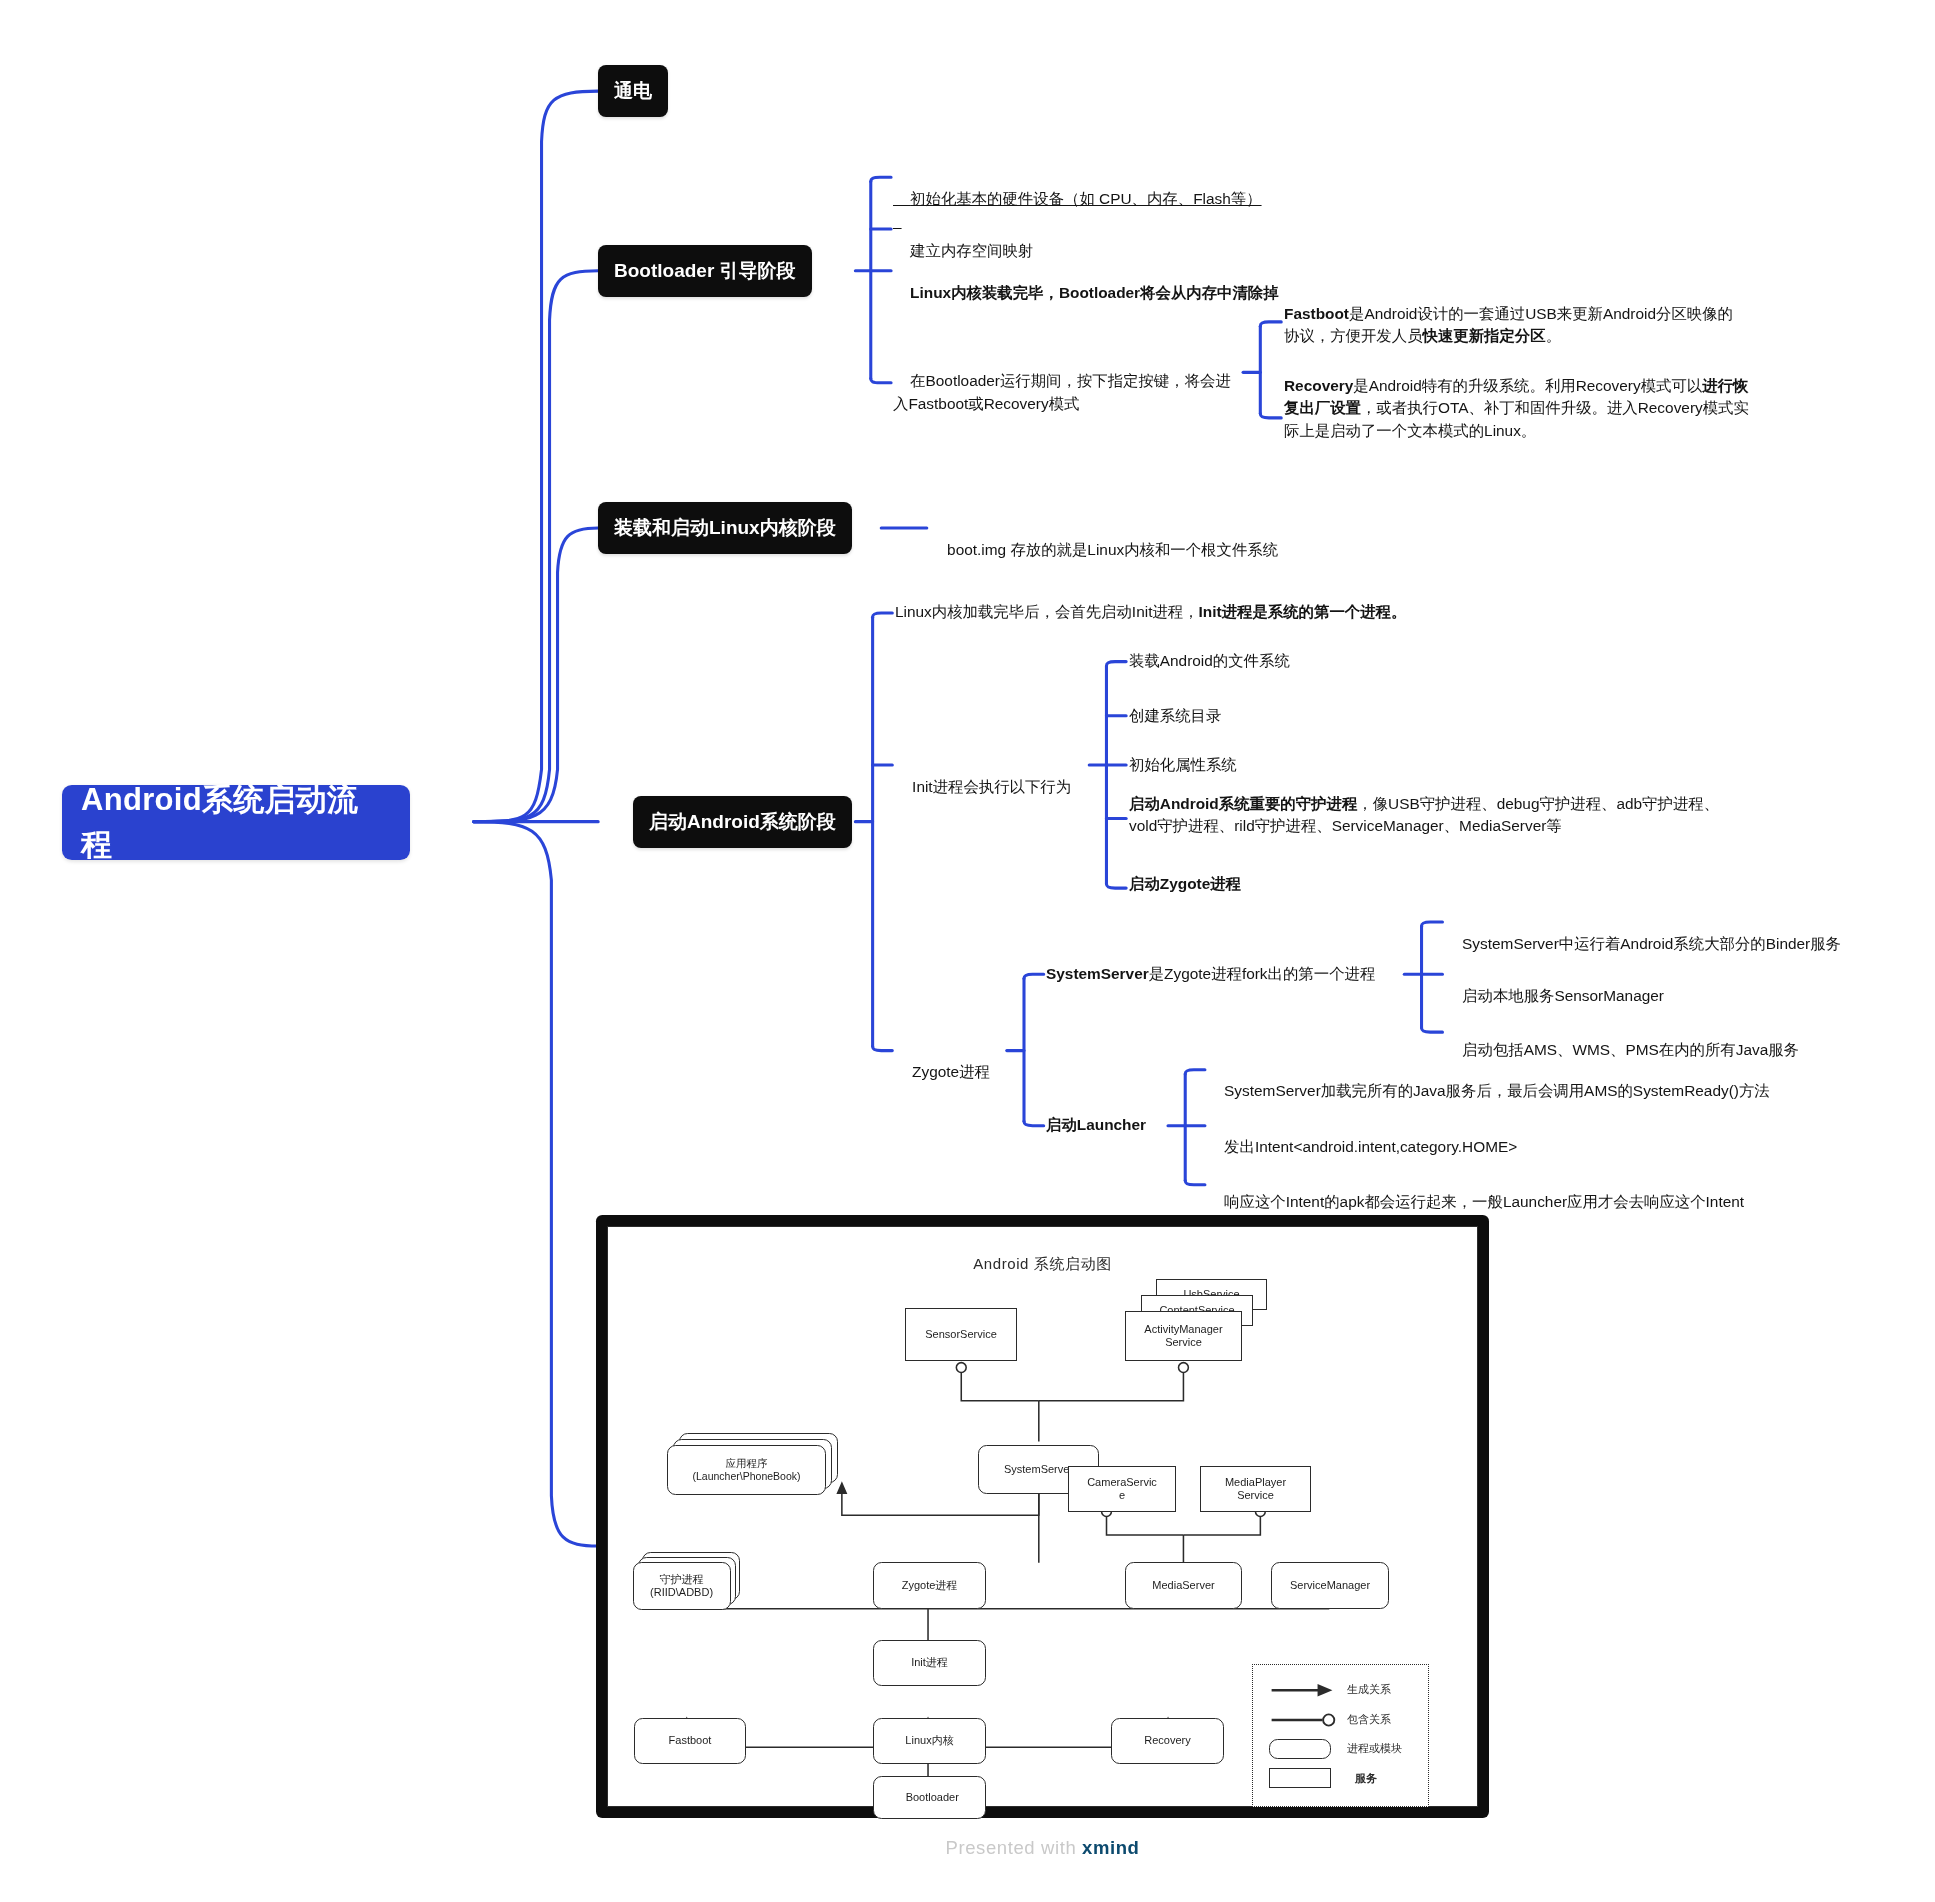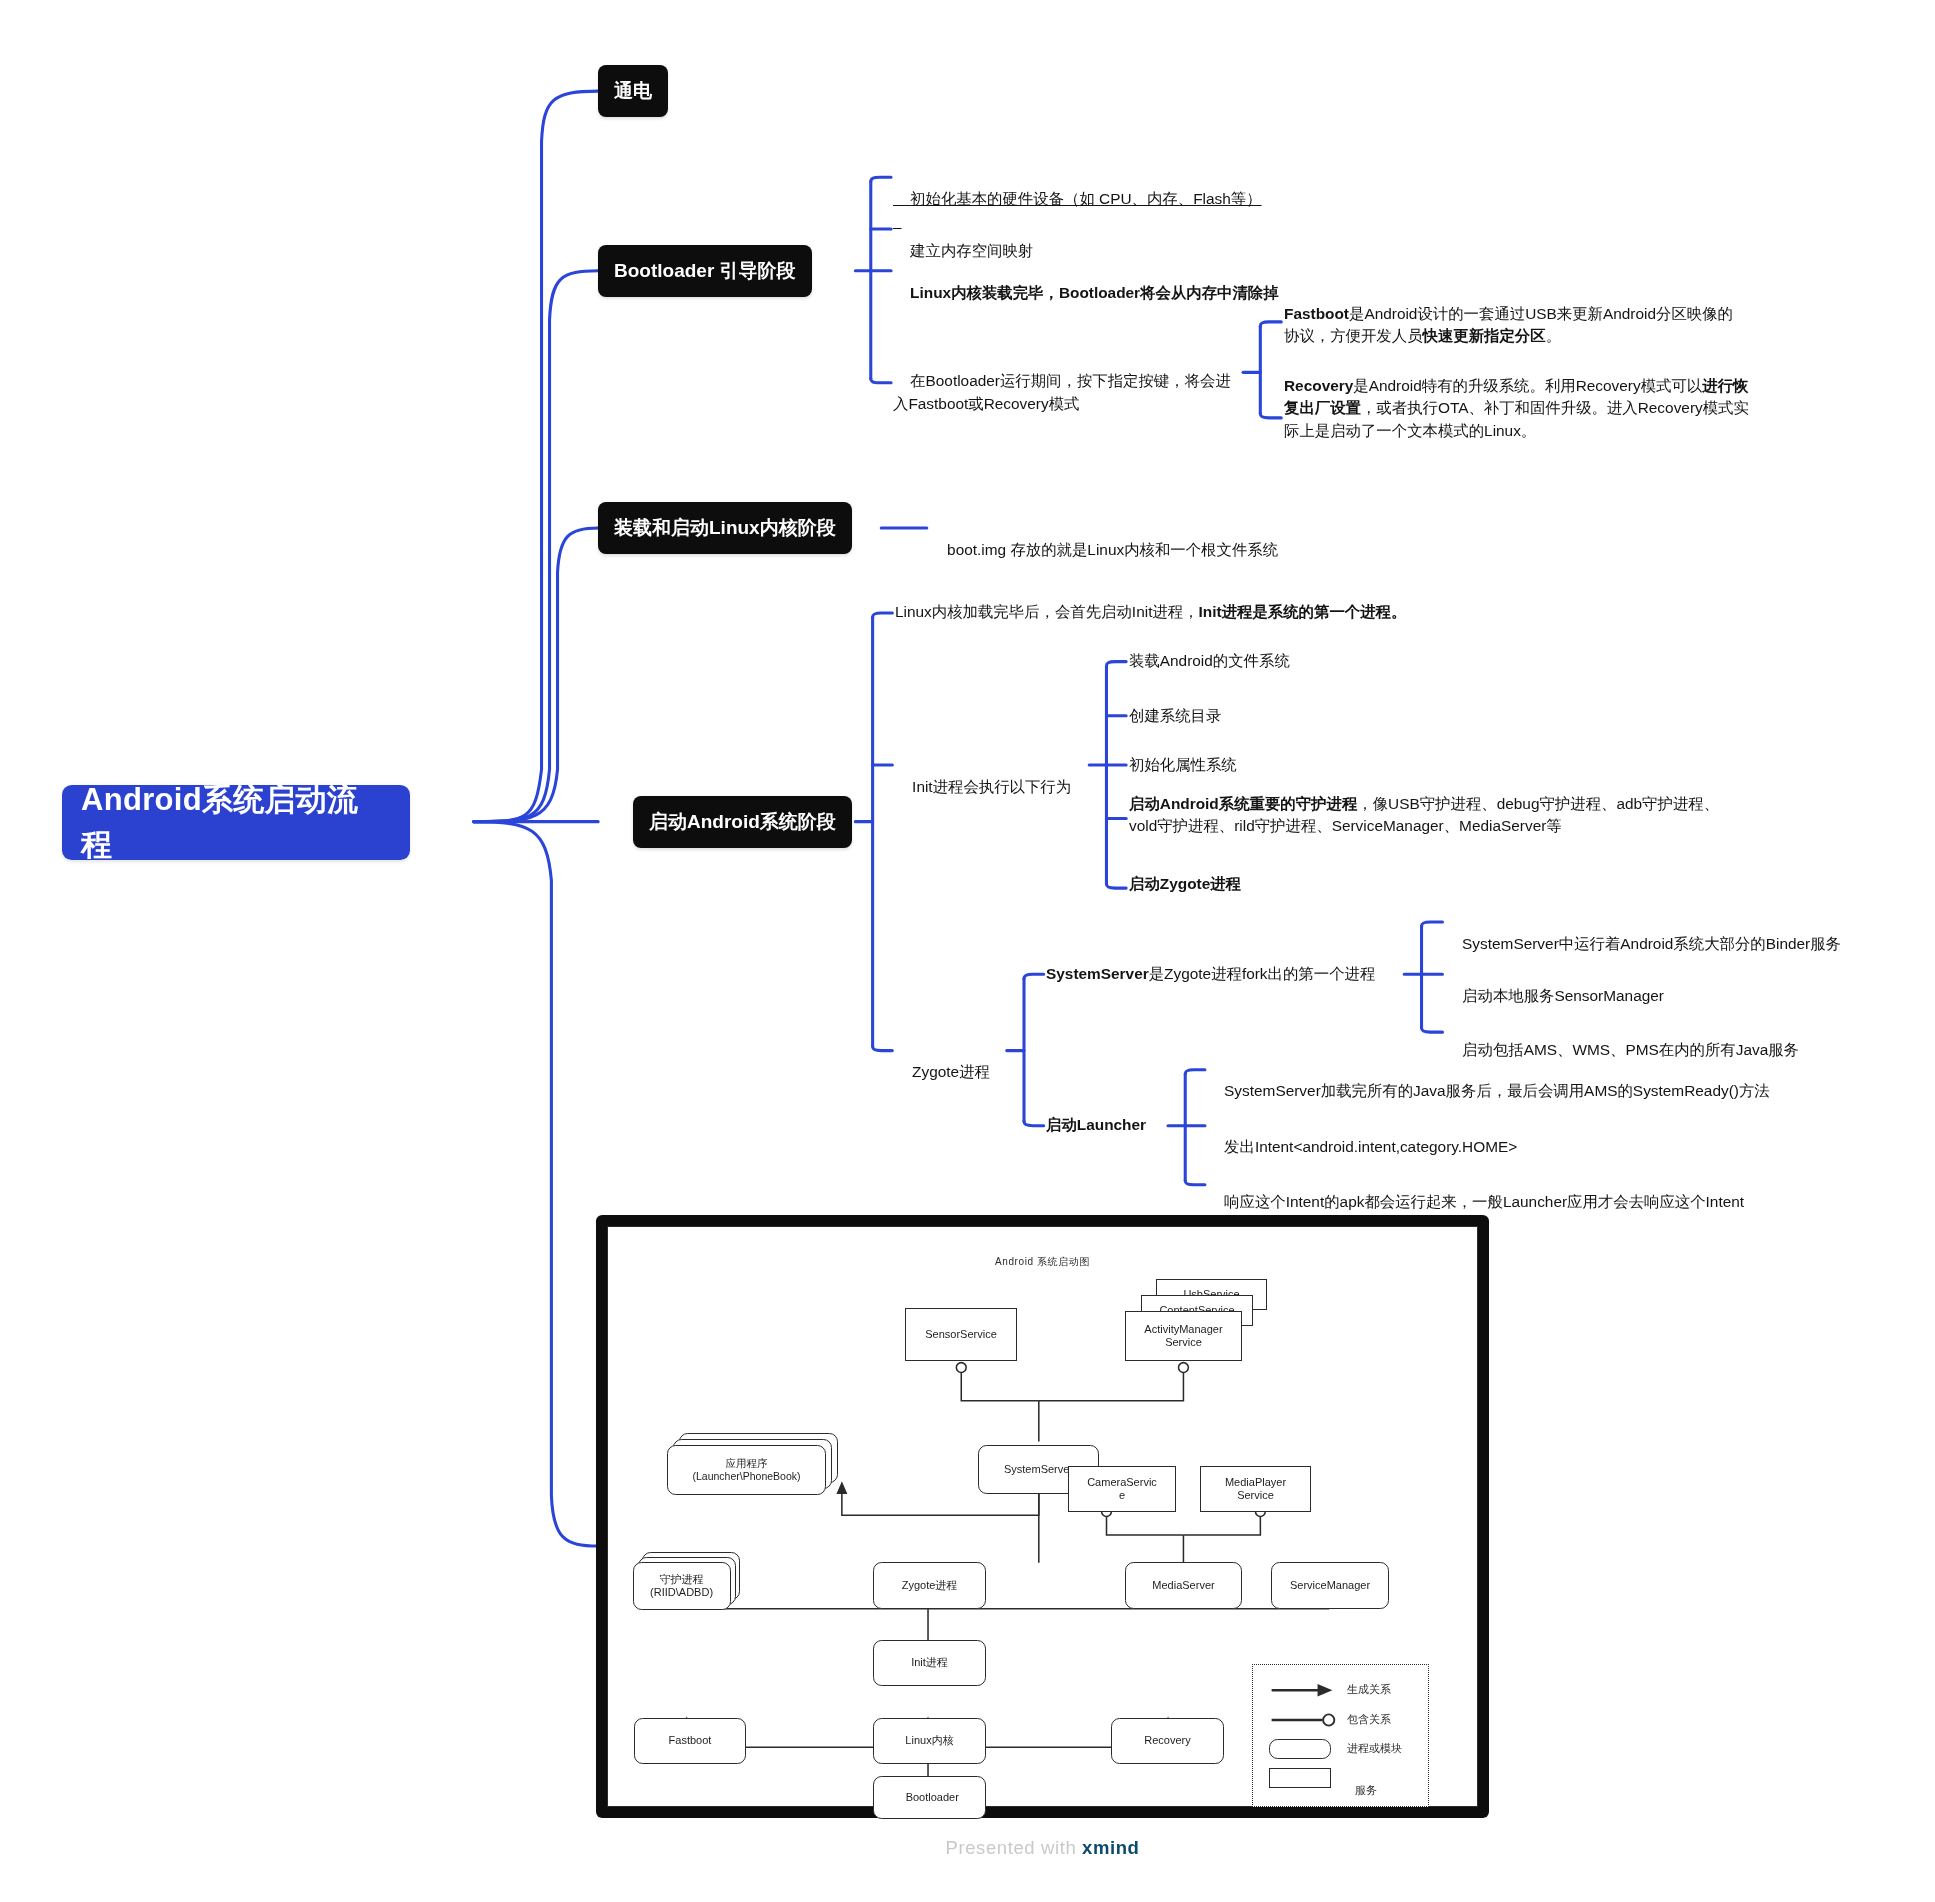--- a/index.html
+++ b/index.html
@@ -74,21 +74,21 @@
     background: #ffffff;
     width: 100%; height: 100%;
     position: relative;
     border: 1.2px solid #2b2b2b;
   }
   .diagram-title {
     position: absolute;
     width: 100%;
     text-align: center;
     top: 28px;
-    font-size: 10px;
+    font-size: 15px;
     color: #2b2b2b;
     letter-spacing: 0.6px;
   }
   .dbox {
     position: absolute;
     border: 1.5px solid #2b2b2b;
     background: #fff;
     display: flex;
     align-items: center;
     justify-content: center;
@@ -402,21 +402,21 @@
         <div class="dbox" style="left:16px; top:103px; width:62px; height:19.7px;"></div>
         <div class="legend-row" style="left:94px; top:17px;">
           <span>生成关系</span>
         </div>
         <div class="legend-row" style="left:94px; top:47px;">
           <span>包含关系</span>
         </div>
         <div class="legend-row" style="left:94px; top:76px;">
           <span>进程或模块</span>
         </div>
-        <div class="legend-row" style="left:102px; top:118px;">
+        <div class="legend-row" style="left:102px; top:106px;font-weight:bold;">
           <span>服务</span>
         </div>
       </div>
 
     </div>
   </div>
 
   <div class="footer" style="left:596px; top:1837px; width:893px;">
     <span>Presented with </span><span class="bold">xmind</span>
   </div>

